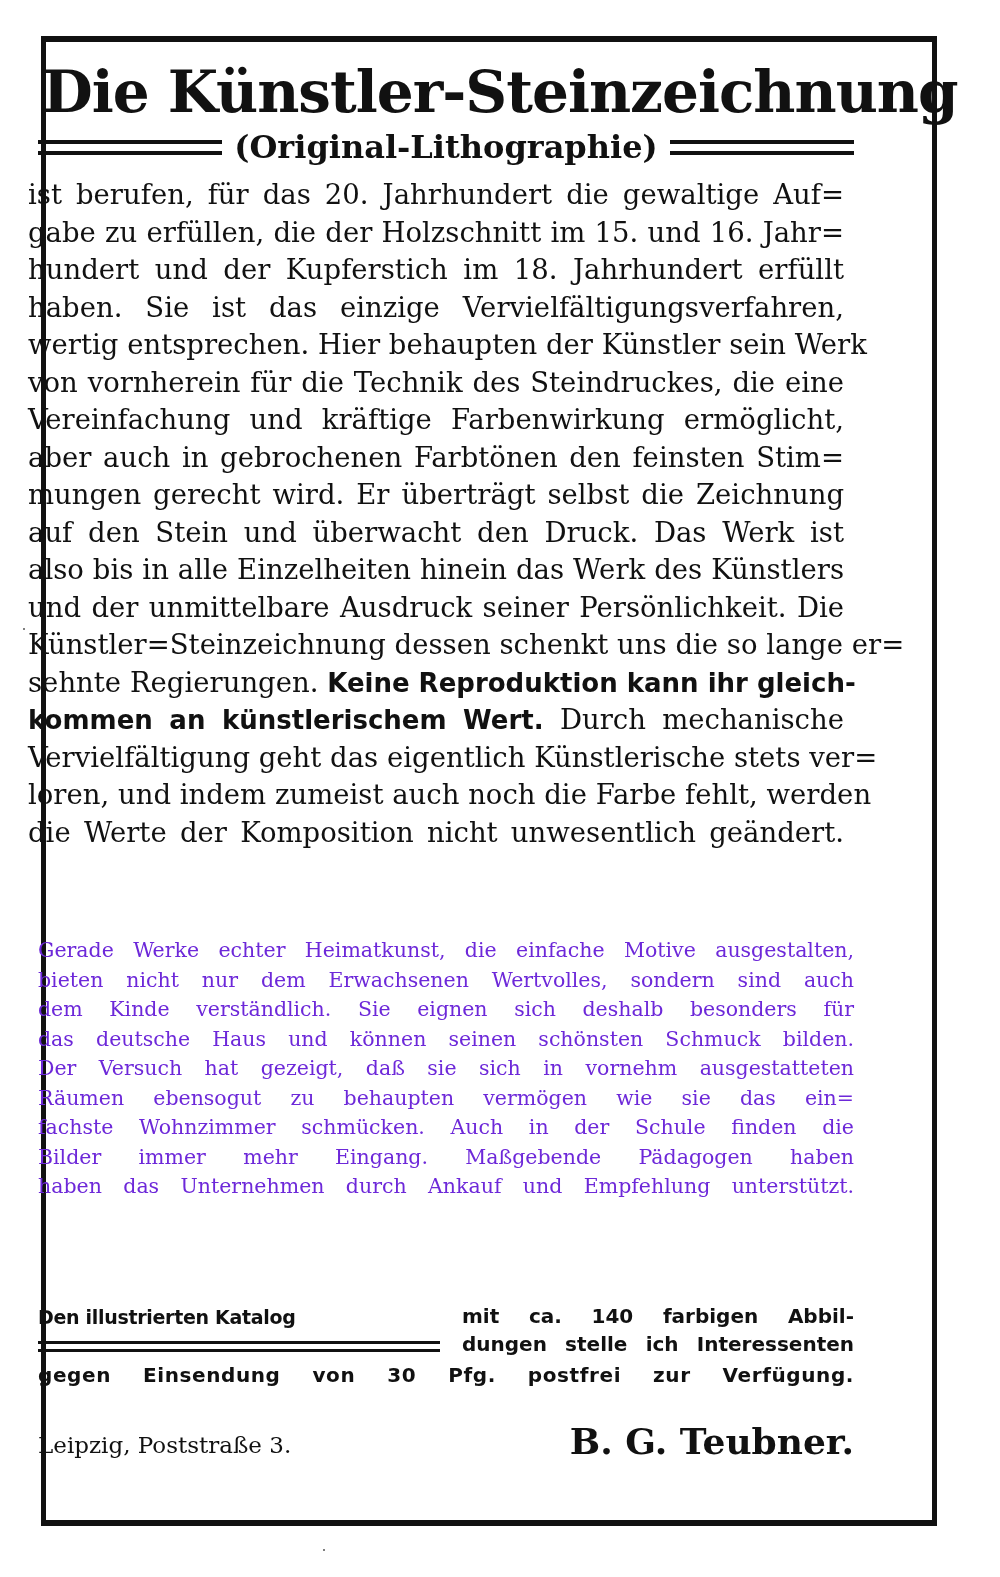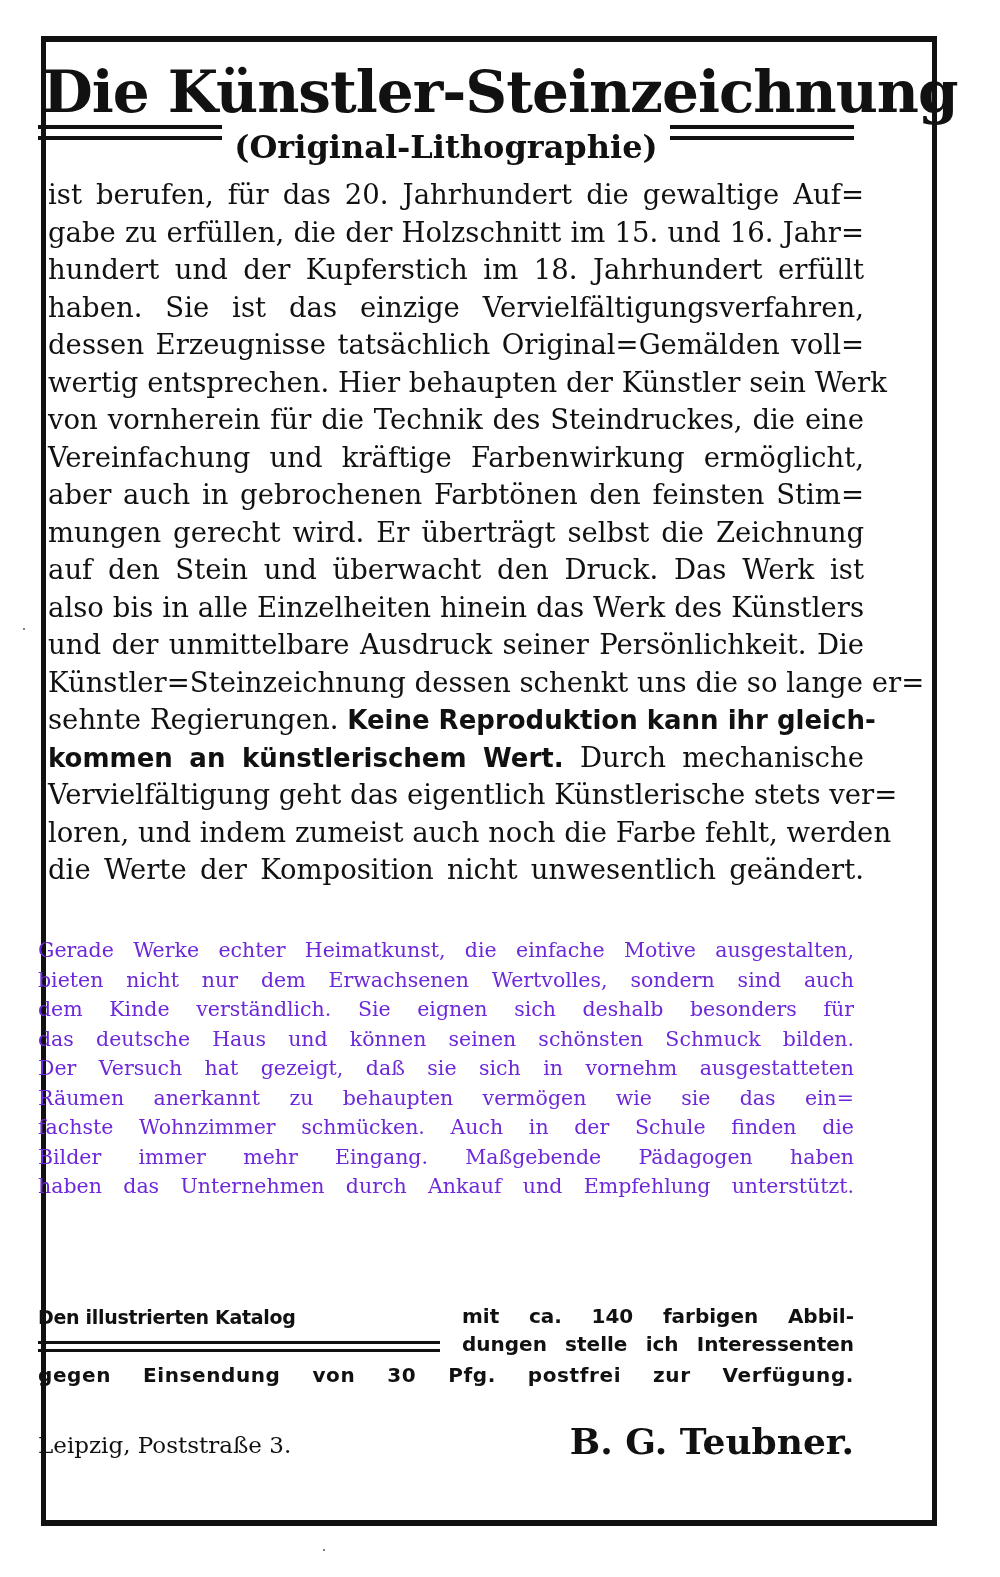--- a/index.html
+++ b/index.html
@@ -39,39 +39,40 @@
       color: #111111;
       white-space: nowrap;
     }
     .subtitle-row {
       position: absolute;
       left: 38px;
       top: 125px;
       width: 816px;
       height: 44px;
       display: flex;
+      align-items: center;
     }
     .rule {
       flex: 1;
       height: 15px;
       border-top: 4px solid #111111;
       border-bottom: 4px solid #111111;
       box-sizing: border-box;
     }
     .subtitle {
       padding: 0 12px;
       font-family: "DejaVu Serif", serif;
       font-weight: bold;
       font-size: 32px;
       line-height: 44px;
       white-space: nowrap;
     }
     .main-text {
       position: absolute;
-      left: 48px;
+      left: 28px;
       top: 176px;
       width: 816px;
       font-family: "DejaVu Serif", serif;
       font-size: 27.5px;
       line-height: 37.5px;
       color: #111111;
     }
     .line {
       display: block;
       white-space: nowrap;
@@ -198,21 +199,20 @@
   <div class="rule"></div>
   <div class="subtitle">(Original-Lithographie)</div>
   <div class="rule"></div>
 </div>
 
 <div class="main-text">
   <span class="line">ist berufen, für das 20. Jahrhundert die gewaltige Auf=</span>
   <span class="line">gabe zu erfüllen, die der Holzschnitt im 15. und 16. Jahr=</span>
   <span class="line">hundert und der Kupferstich im 18. Jahrhundert erfüllt</span>
   <span class="line">haben.  Sie ist das einzige Vervielfältigungsverfahren,</span>
-  <span class="line">dessen Erzeugnisse tatsächlich Original=Gemälden voll=</span>
   <span class="line">wertig entsprechen.  Hier behaupten der Künstler sein Werk</span>
   <span class="line">von vornherein für die Technik des Steindruckes, die eine</span>
   <span class="line">Vereinfachung und kräftige Farbenwirkung ermöglicht,</span>
   <span class="line">aber auch in gebrochenen Farbtönen den feinsten Stim=</span>
   <span class="line">mungen gerecht wird.  Er überträgt selbst die Zeichnung</span>
   <span class="line">auf den Stein und überwacht den Druck.  Das Werk ist</span>
   <span class="line">also bis in alle Einzelheiten hinein das Werk des Künstlers</span>
   <span class="line">und der unmittelbare Ausdruck seiner Persönlichkeit.  Die</span>
   <span class="line">Künstler=Steinzeichnung dessen schenkt uns die so lange er=</span>
   <span class="line">
@@ -227,21 +227,21 @@
   <span class="line">loren, und indem zumeist auch noch die Farbe fehlt, werden</span>
   <span class="line">die Werte der Komposition nicht unwesentlich geändert.</span>
 </div>
 
 <div class="small-text">
   <span class="line">Gerade Werke echter Heimatkunst, die einfache Motive ausgestalten,</span>
   <span class="line">bieten nicht nur dem Erwachsenen Wertvolles, sondern sind auch</span>
   <span class="line">dem Kinde verständlich.  Sie eignen sich deshalb besonders für</span>
   <span class="line">das deutsche Haus und können seinen schönsten Schmuck bilden.</span>
   <span class="line">Der Versuch hat gezeigt, daß sie sich in vornehm ausgestatteten</span>
-  <span class="line">Räumen anerkannt zu behaupten vermögen wie sie das ein=</span>
+  <span class="line">Räumen ebensogut zu behaupten vermögen wie sie das ein=</span>
   <span class="line">fachste Wohnzimmer schmücken.  Auch in der Schule finden die</span>
   <span class="line">Bilder immer mehr Eingang.  Maßgebende Pädagogen haben</span>
   <span class="line">haben das Unternehmen durch Ankauf und Empfehlung unterstützt.</span>
 </div>
 
 <div class="catalog-block">
   <div class="catalog-heading">Den illustrierten Katalog</div>
   <div class="catalog-rule"></div>
   <div class="catalog-right">
     <span class="line">mit ca. 140 farbigen Abbil-</span>

